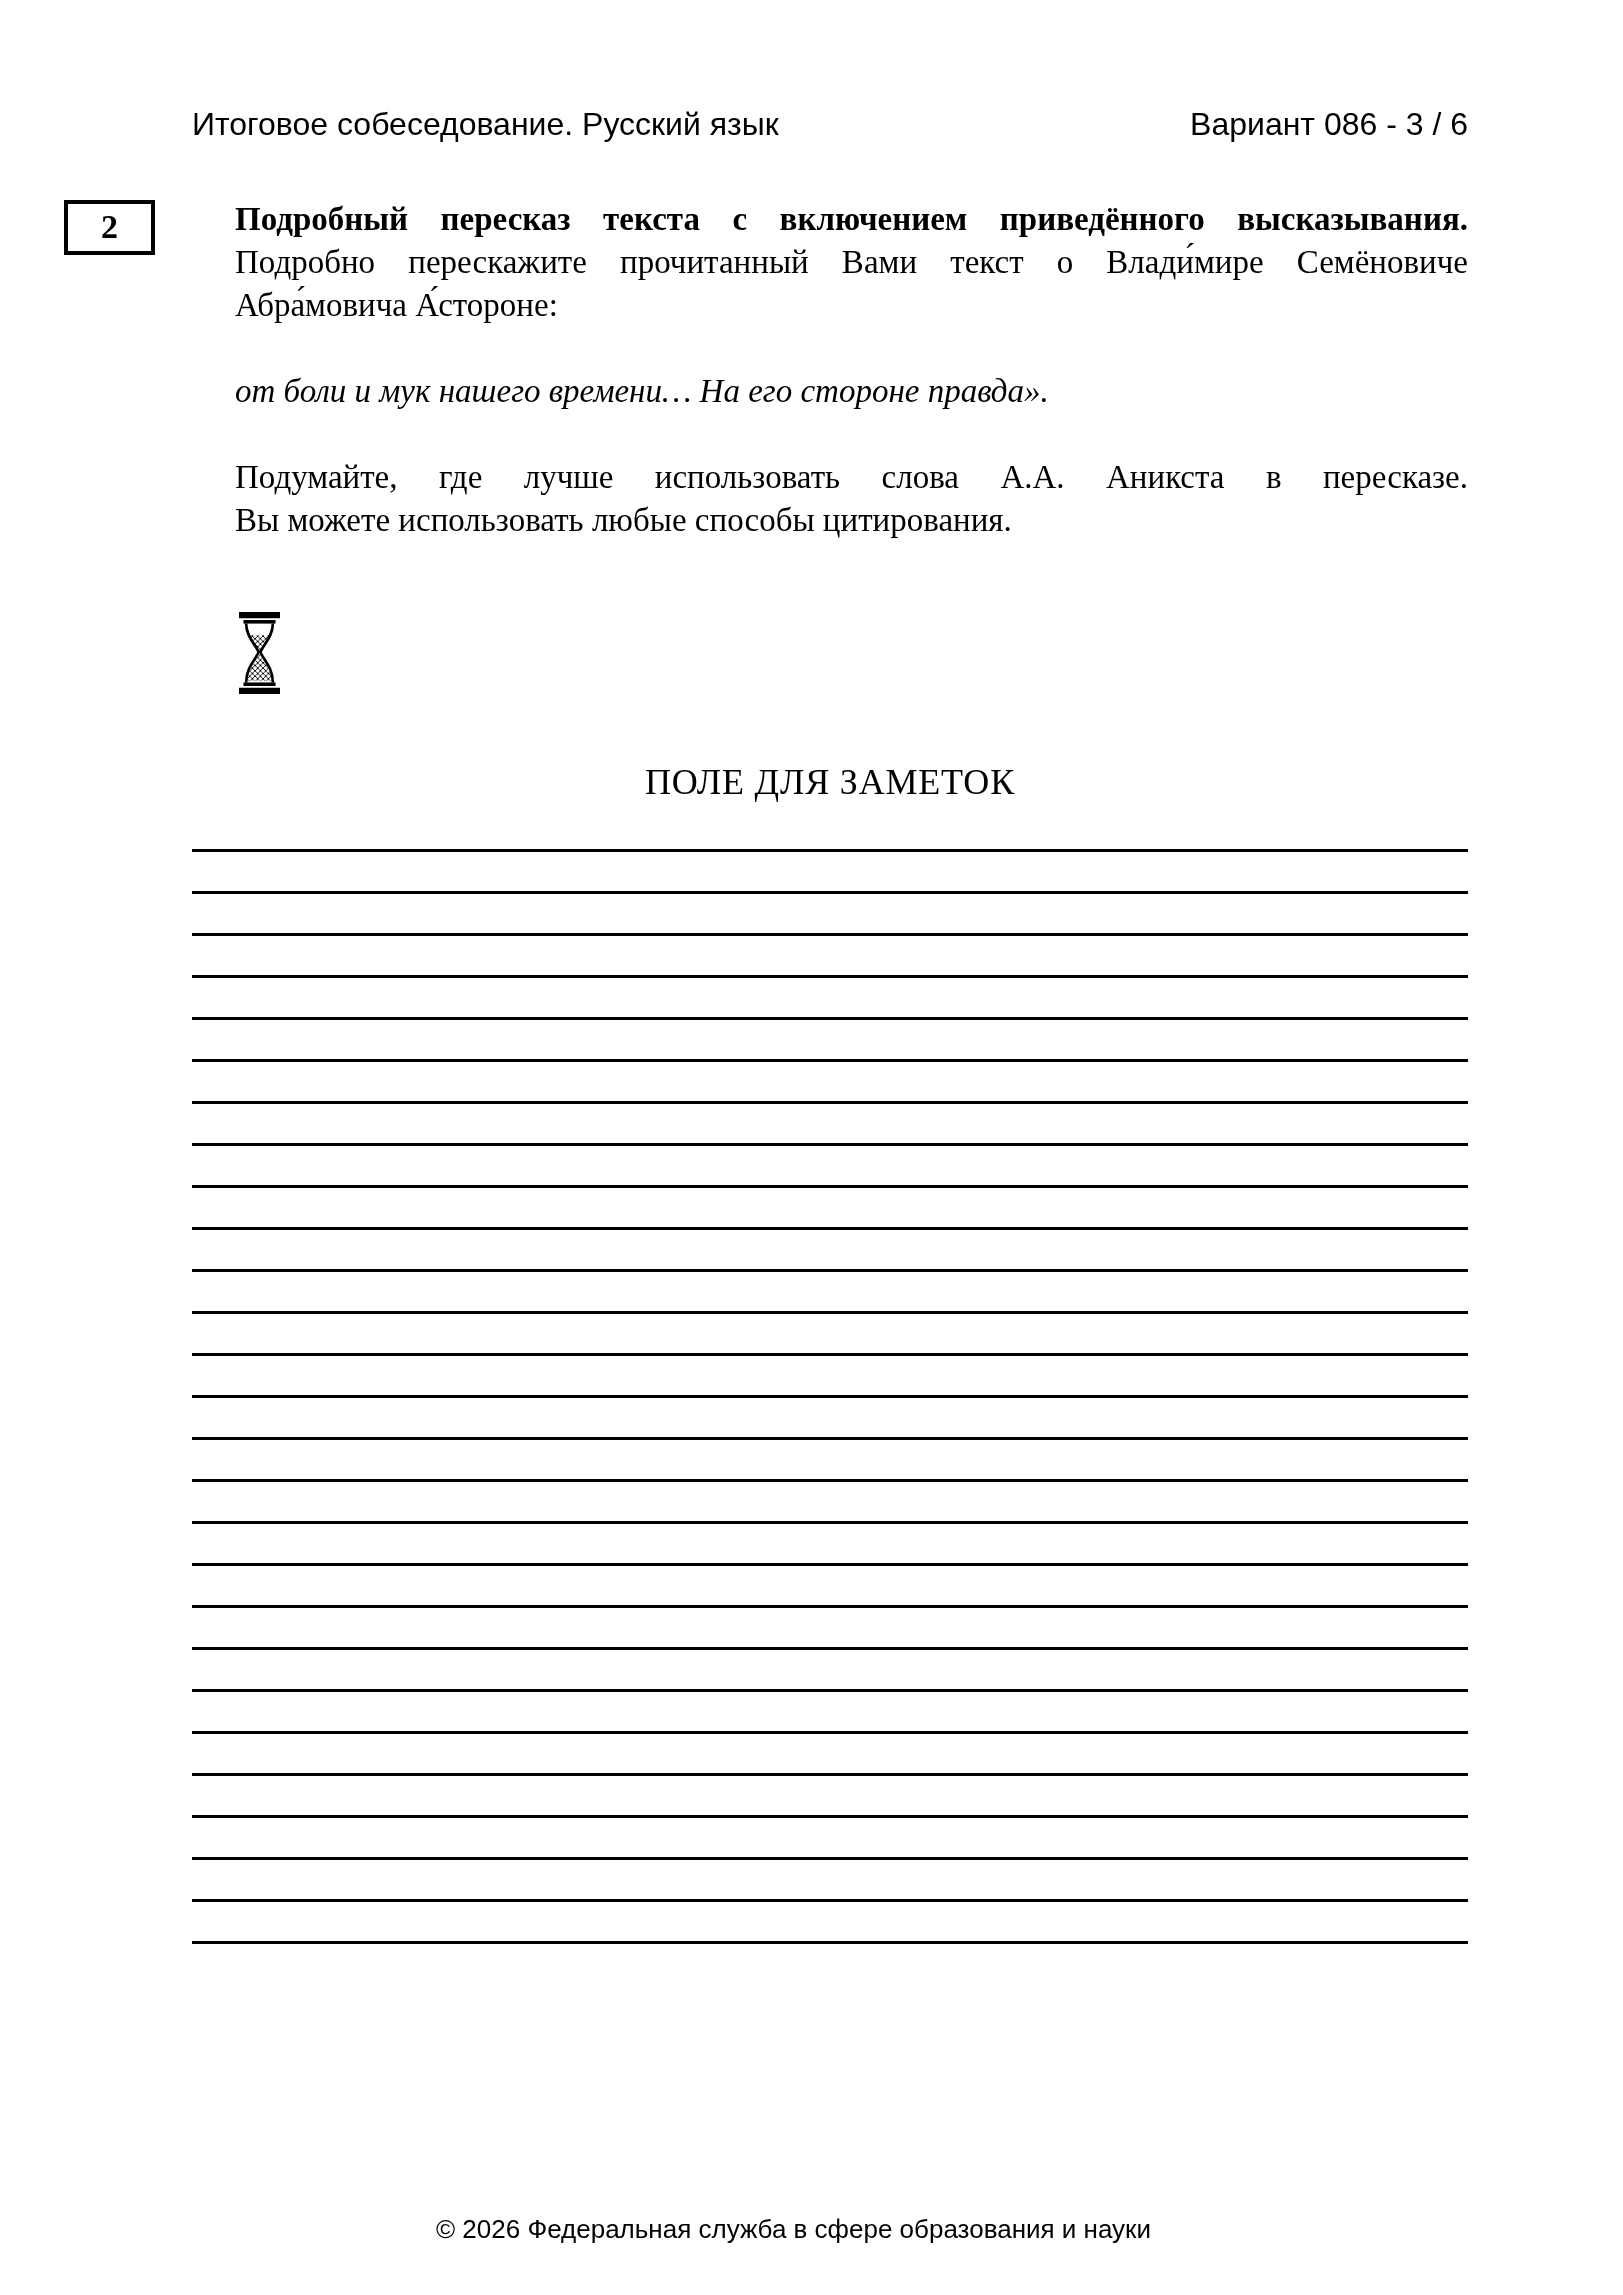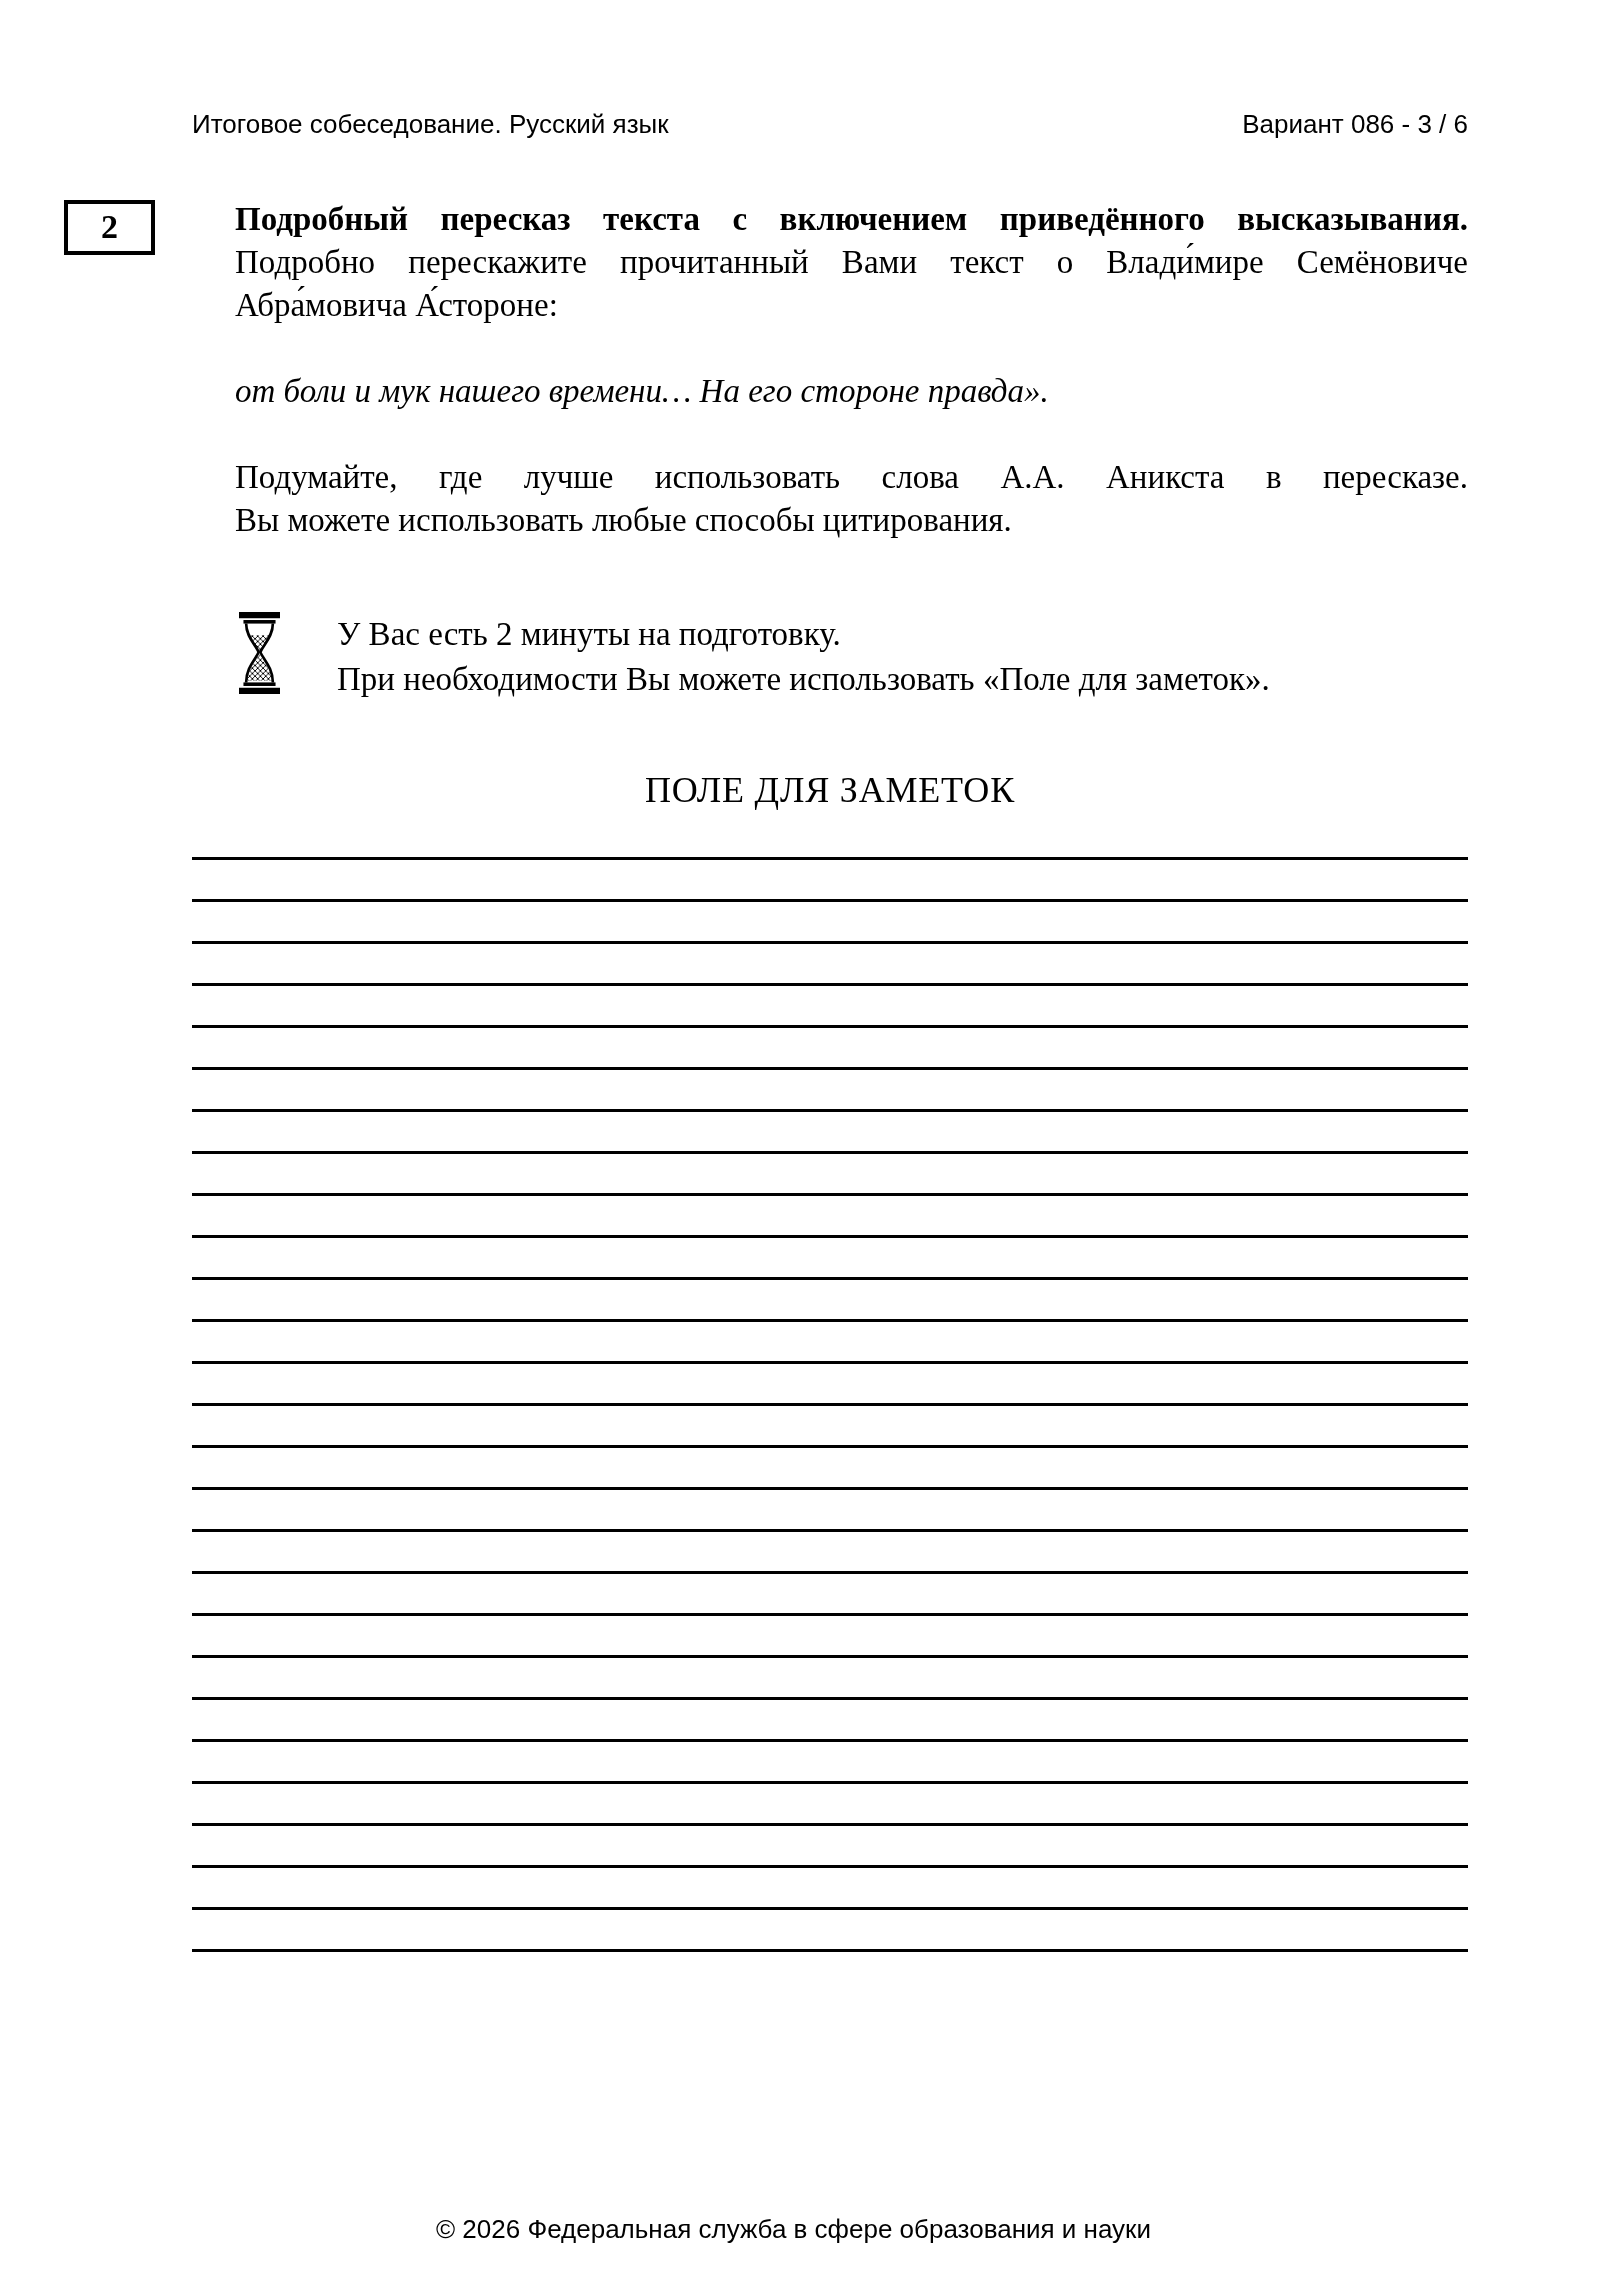--- a/index.html
+++ b/index.html
@@ -14,21 +14,21 @@
   .content {
     margin-left: 192px;
     width: 1276px;
   }
   .header {
     display: flex;
     justify-content: space-between;
     align-items: baseline;
     padding-top: 108px;
     font-family: "Liberation Sans", sans-serif;
-    font-size: 26px;
+    font-size: 32px;
     line-height: 33px;
   }
   .task {
     position: relative;
     margin-top: 57px;
   }
   .task-number-box {
     position: absolute;
     left: -128px;
     top: 1.6px;
@@ -133,24 +133,20 @@
         </defs>
         <rect x="0" y="0" width="46" height="7" fill="#000"></rect>
         <rect x="5" y="9" width="36" height="4" fill="#000"></rect>
         <path d="M8,13 C8,28 19,37 22,45 C19,53 8,62 8,79" fill="none" stroke="#000" stroke-width="3"></path>
         <path d="M38,13 C38,28 27,37 24,45 C27,53 38,62 38,79" fill="none" stroke="#000" stroke-width="3"></path>
         <path d="M10,26 C13,34 20,39 23,45 C26,39 33,34 36,26 Z" fill="url(#hatch)"></path>
         <path d="M23,47 C20,54 11,61 9,77 L37,77 C35,61 26,54 23,47 Z" fill="url(#hatch)"></path>
         <rect x="5" y="79" width="36" height="4" fill="#000"></rect>
         <rect x="0" y="85" width="46" height="7" fill="#000"></rect>
       </svg>
-      <div class="timer-text">
-        <span class="line">У Вас есть 2 минуты на подготовку.</span>
-        <span class="line">При необходимости Вы можете использовать «Поле для заметок».</span>
-      </div>
     </div>
 
     <div class="notes-title">ПОЛЕ ДЛЯ ЗАМЕТОК</div>
     <div class="notes-lines" id="notes-lines">
         <div class="note-line"></div>
         <div class="note-line"></div>
         <div class="note-line"></div>
         <div class="note-line"></div>
         <div class="note-line"></div>
         <div class="note-line"></div>

